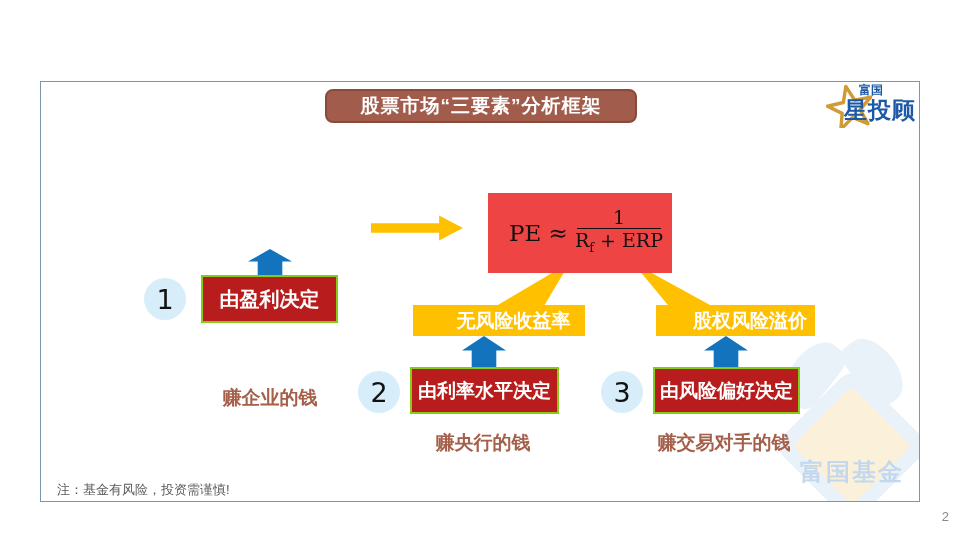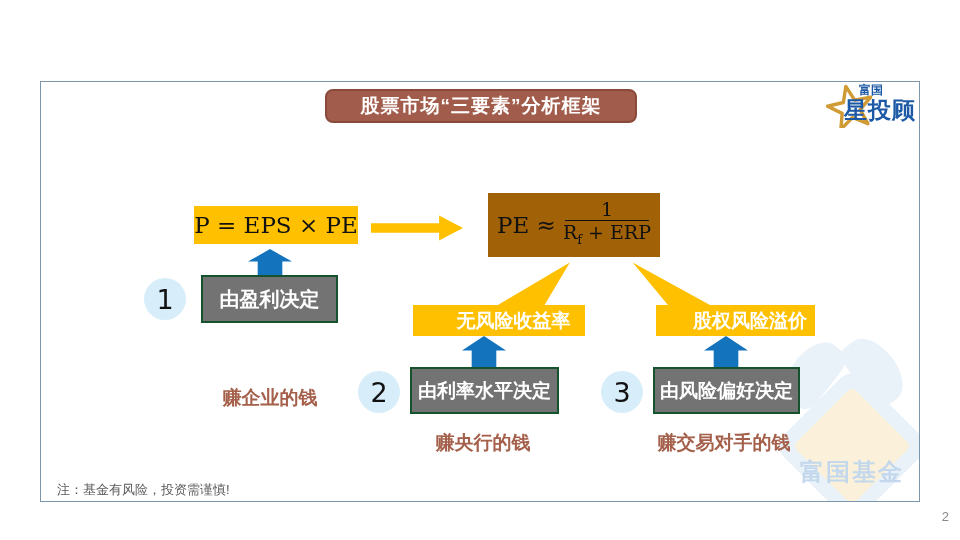--- a/index.html
+++ b/index.html
@@ -31,22 +31,22 @@
   
   .logo{left:826px;top:82px;width:92px;height:46px;z-index:3;}
   .logo .brand-top{position:absolute;left:33px;top:0px;font-size:12px;font-weight:bold;color:#1b59a6;}
   .logo .brand-main{position:absolute;left:18px;top:13px;font-size:23px;font-weight:bold;color:#1b59a6;
         letter-spacing:1px;}
 
   
   .math{font-family:"DejaVu Serif","Liberation Serif",serif;color:#111111;}
   .f1{left:194px;top:206px;width:164px;height:38px;background:#ffc000;display:flex;align-items:center;
       justify-content:center;font-size:23px;z-index:3;}
-  .f2{left:488px;top:193px;width:172px;height:64px;background:#a16207;display:flex;align-items:center;
-      justify-content:center;font-size:23px;z-index:3;}
+  .f2{left:488px;top:193px;width:172px;height:80px;background:#ef4444;display:flex;align-items:center;
+      justify-content:center;font-size:23px;z-index:3;padding-left:12px;}
   .f2 .lhs{margin-right:7px;}
   .frac{display:inline-block;text-align:center;vertical-align:middle;}
   .frac .num{font-size:19px;line-height:21px;}
   .frac .bar{border-top:1.8px solid #111;margin:0 2px;}
   .frac .den{font-size:19px;line-height:22px;white-space:pre;}
   sub.rf{font-size:13px;}
 
   
   .arrow-right{left:371px;top:215px;width:92px;height:26px;background:#ffc000;z-index:3;
       clip-path:polygon(0 32%,74% 32%,74% 2%,100% 50%,74% 98%,74% 68%,0 68%);}
@@ -61,21 +61,21 @@
   .fun-l{left:493px;top:261px;width:80px;height:46px;clip-path:polygon(96% 3%,2% 100%,63% 100%);}
   .fun-r{left:630px;top:261px;width:88px;height:46px;clip-path:polygon(3% 3%,45% 100%,95% 100%);}
 
   
   .ylabel{height:31px;background:#ffc000;color:#ffffff;font-weight:bold;font-size:19px;display:flex;
       align-items:center;justify-content:center;z-index:3;padding-left:29px;}
   .yl1{left:413px;top:305px;width:143px;}
   .yl2{left:656px;top:305px;width:130px;}
 
   
-  .bluebox{background:#737373;border:2px solid #14532d;color:#ffffff;font-weight:bold;display:flex;
+  .bluebox{background:#b91c1c;border:2px solid #84cc16;color:#ffffff;font-weight:bold;display:flex;
       align-items:center;justify-content:center;z-index:3;}
   .bb1{left:201px;top:275px;width:133px;height:44px;font-size:20px;}
   .bb2{left:410px;top:367px;width:145px;height:43px;font-size:19px;}
   .bb3{left:653px;top:367px;width:143px;height:43px;font-size:19px;}
 
   
   .numcircle{width:42px;height:42px;border-radius:50%;background:#d7edf9;color:#111;display:flex;
       align-items:center;justify-content:center;font-size:27px;z-index:3;font-family:"DejaVu Sans",sans-serif;}
   .nc1{left:144px;top:278px;}
   .nc2{left:358px;top:371px;}
@@ -109,21 +109,20 @@
   <div class="abs title-pill">股票市场“三要素”分析框架</div>
 
   <div class="abs logo">
     <svg width="50" height="44" viewBox="0 0 50 44" style="position:absolute;left:0;top:2px;">
       <polygon points="24,2 29.8,17.2 46,17.6 33.2,27.6 37.8,43 24,33.8 10.2,43 14.8,27.6 2,17.6 18.2,17.2" fill="#ffffff" stroke="#d09a35" stroke-width="3.4" stroke-linejoin="round" transform="rotate(-12 24 22)"></polygon>
     </svg>
     <span class="brand-top">富国</span>
     <span class="brand-main">星投顾</span>
   </div>
 
-  <div class="abs f1 math">P = EPS × PE</div>
 
   <div class="abs arrow-right"></div>
 
   <div class="abs f2 math">
     <span class="lhs">PE ≈</span>
     <span class="frac">
       <span class="num" style="display:block;">1</span>
       <span class="bar" style="display:block;"></span>
       <span class="den" style="display:block;"><span>R</span><sub class="rf">f</sub><span> + ERP</span></span>
     </span>

